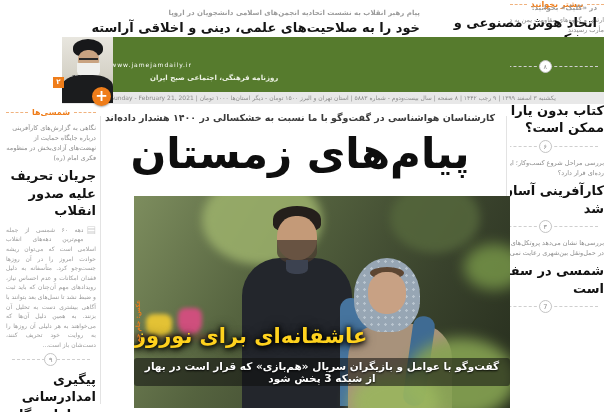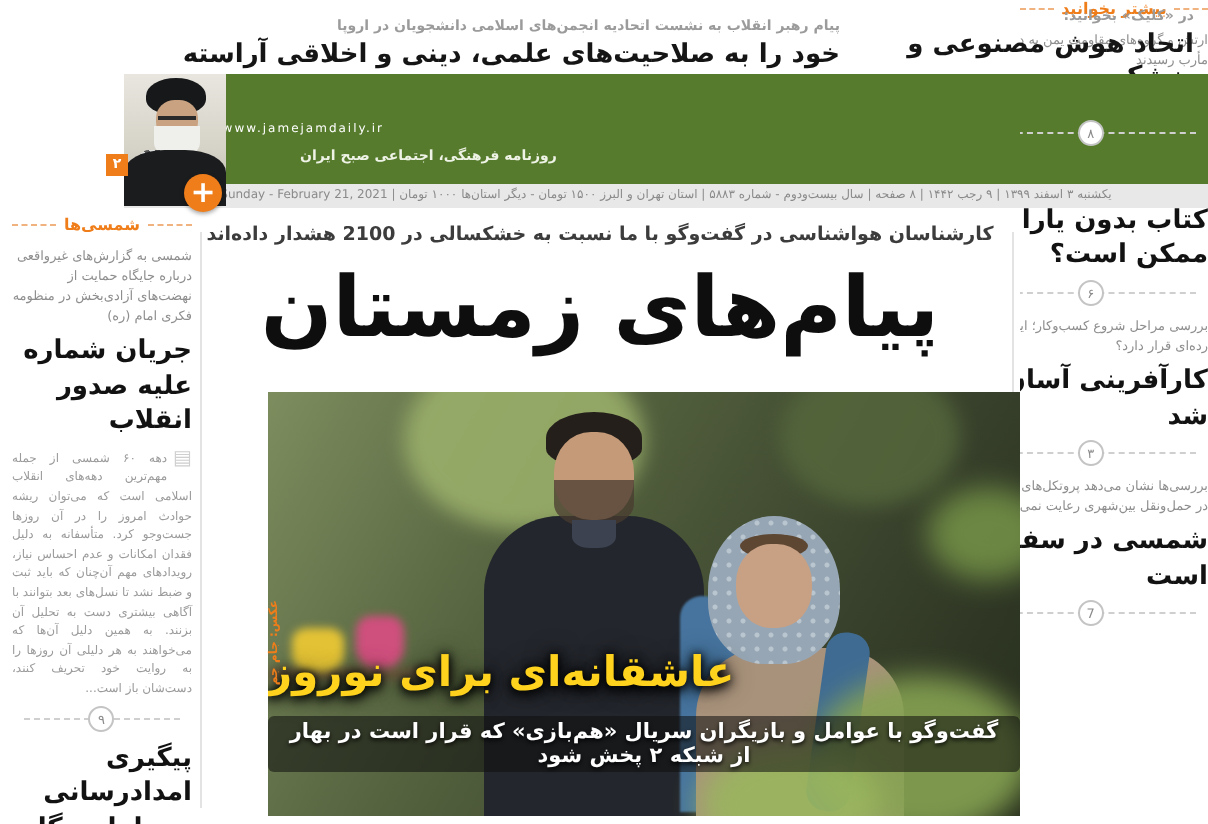--- a/index.html
+++ b/index.html
@@ -141,22 +141,22 @@
   <div class="v-rule r2"></div>
 
   <div class="col col-right">
     <div class="col-label">
       <span class="dash"></span>
       <span>شمسی‌ها</span>
       <span class="dash"></span>
     </div>
 
     <div>
-      <div class="news-intro">شمسی به گزارش‌های غیرواقعی درباره جایگاه حمایت از نهضت‌های آزادی‌بخش در منظومه فکری امام (ره)</div>
-      <div class="news-head">جریان شماره علیه صدور انقلاب</div>
+      <div class="news-intro">نگاهی به گزارش‌های کارآفرینی درباره جایگاه حمایت از نهضت‌های آزادی‌بخش در منظومه فکری امام (ره)</div>
+      <div class="news-head">جریان تحریف علیه صدور انقلاب</div>
       <div class="news-body">
         <span class="body-icon">▤</span><span>دهه ۶۰ شمسی از جمله مهم‌ترین دهه‌های انقلاب اسلامی است که می‌توان ریشه حوادث امروز را در آن روزها جست‌وجو کرد. متأسفانه به دلیل فقدان امکانات و عدم احساس نیاز، رویدادهای مهم آن‌چنان که باید ثبت و ضبط نشد تا نسل‌های بعد بتوانند با آگاهی بیشتری دست به تحلیل آن بزنند. به همین دلیل آن‌ها که می‌خواهند به هر دلیلی آن روزها را به روایت خود تحریف کنند، دست‌شان باز است...</span>
       </div>
       <div class="sep">
         <div class="pg-circle">۹</div>
       </div>
     </div>
 
     <div>
       <div class="news-head">پیگیری امدادرسانی به زلزله‌زدگان</div>
@@ -197,21 +197,21 @@
 
     <div class="clip">
       <div class="news-intro">بررسی‌ها نشان می‌دهد پروتکل‌های بهداشتی در حمل‌ونقل بین‌شهری رعایت نمی‌شود</div>
       <div class="news-head">شمسی در سفر است</div>
       <div class="sep">
         <div class="pg-circle">7</div>
       </div>
     </div>
   </div>
 
-  <div class="lead-kicker">کارشناسان هواشناسی در گفت‌وگو با ما نسبت به خشکسالی در 2100 هشدار داده‌اند</div>
+  <div class="lead-kicker">کارشناسان هواشناسی در گفت‌وگو با ما نسبت به خشکسالی در ۱۴۰۰ هشدار داده‌اند</div>
   <div class="lead-headline">پیام‌های زمستان بی‌برف</div>
 
   <div class="photo">
     <div class="bokeh" style="left:18%;top:-10%;width:120px;height:90px;background:#9db26c;"></div>
     <div class="bokeh" style="left:68%;top:-6%;width:90px;height:70px;background:#55673c;"></div>
     <div class="shelf"></div>
     <div class="pot-y"></div>
     <div class="pot-p"></div>
     <div class="man">
       <div class="man-body"></div>
@@ -228,18 +228,18 @@
       <div class="w-face"></div>
       <div class="w-drape2"></div>
     </div>
     <div class="leaf leaf3"></div>
     <div class="leaf leaf1"></div>
     <div class="leaf leaf2"></div>
     <div class="caption">
       <span class="caption-title">عاشقانه‌ای برای نوروز</span>
     </div>
     <div class="caption-sub-wrap">
-      <span class="caption-sub">گفت‌وگو با عوامل و بازیگران سریال «هم‌بازی» که قرار است در بهار از شبکه ۲ پخش شود</span>
+      <span class="caption-sub">گفت‌وگو با عوامل و بازیگران سریال «هم‌بازی» که قرار است در بهار از شبکه 3 پخش شود</span>
     </div>
   </div>
   <div class="photo-credit"><b>عکس: جام جم</b></div>
 
 </div>
 
 </body></html>

